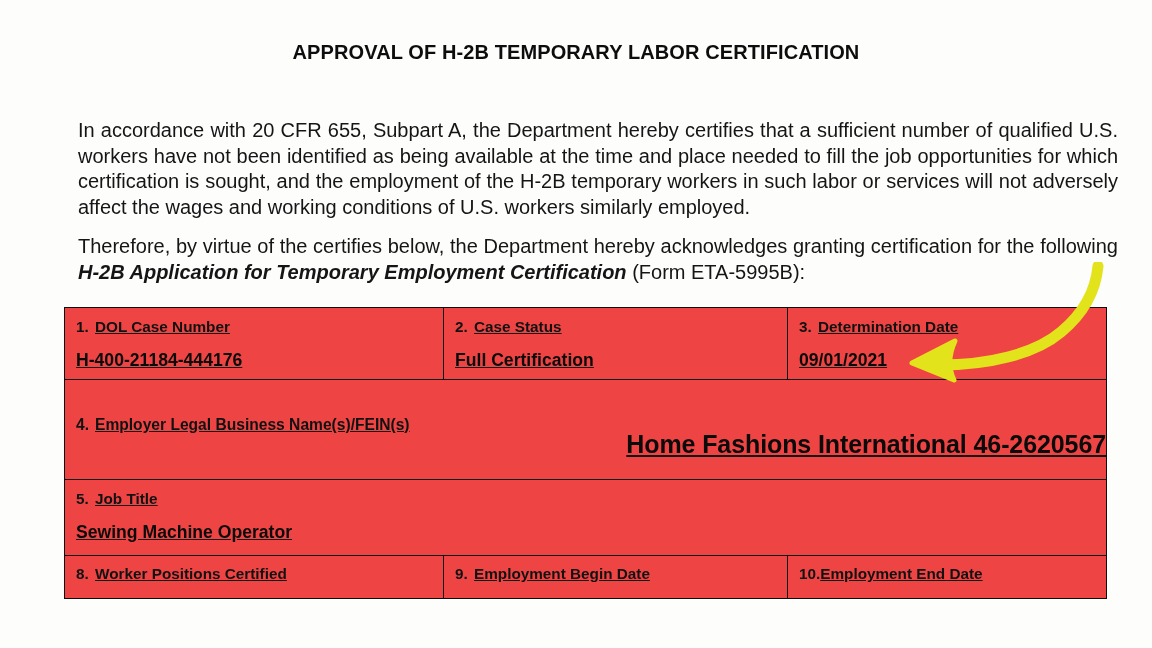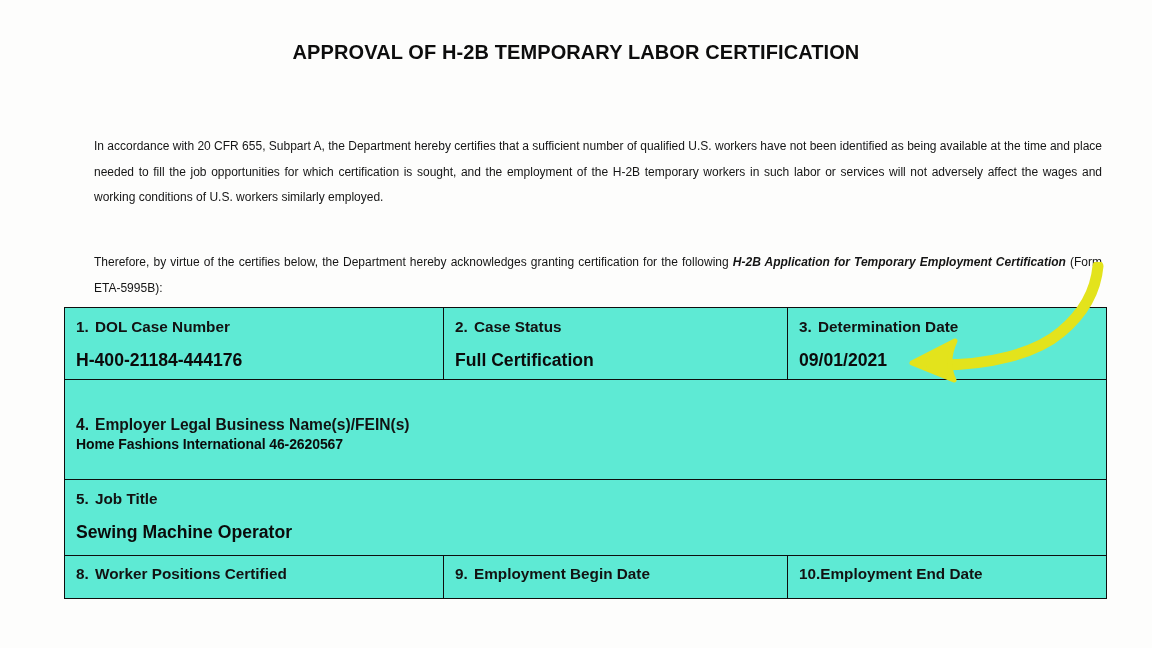--- a/index.html
+++ b/index.html
@@ -37,26 +37,26 @@
     color: #0d0d0d;
   }
 
   
   .body-block {
     position: absolute;
     left: 78px;
     width: 1040px;
   }
   .para {
-    font-size: 12px;
+    font-size: 20px;
     line-height: 25.6px;
     text-align: justify;
     text-justify: inter-word;
     color: #151515;
-    margin: 16px;
+    margin: 0;
   }
   #para-1 { top: 118px; }
   #para-2 { top: 234px; }
   .para .ital {
     font-style: italic;
     font-weight: bold;
   }
 
   
   .form-table {
@@ -64,21 +64,22 @@
     left: 64px;
     top: 307px;
     width: 1042px;
     border-collapse: collapse;
     table-layout: fixed;
   }
   .form-table td {
     border: 1.6px solid #0e0e0e;
     vertical-align: top;
     padding: 0;
-    background: #5eead4;
+    background: #ef4444;
+    text-decoration: underline;
   }
   .cell-inner {
     padding: 9px 0 0 11px;
   }
   .field-label {
     font-size: 15.3px;
     font-weight: bold;
     color: #121212;
     white-space: nowrap;
     line-height: 19px;
@@ -91,22 +92,23 @@
     font-size: 17.6px;
     font-weight: bold;
     color: #0b0b0b;
     line-height: 22px;
     margin-top: 13px;
     white-space: nowrap;
   }
   
   .field-value.tight {
     margin-top: -1px;
-    font-size: 14px;
+    font-size: 25px;
     letter-spacing: -0.1px;
+    text-align: right;
   }
   .field-label.wide {
     font-size: 15.6px;
     margin-top: 26px;
   }
 
   
   tr.row-1 td { height: 71px; }
   tr.row-4 td { height: 99px; }
   tr.row-5 td { height: 75px; }

